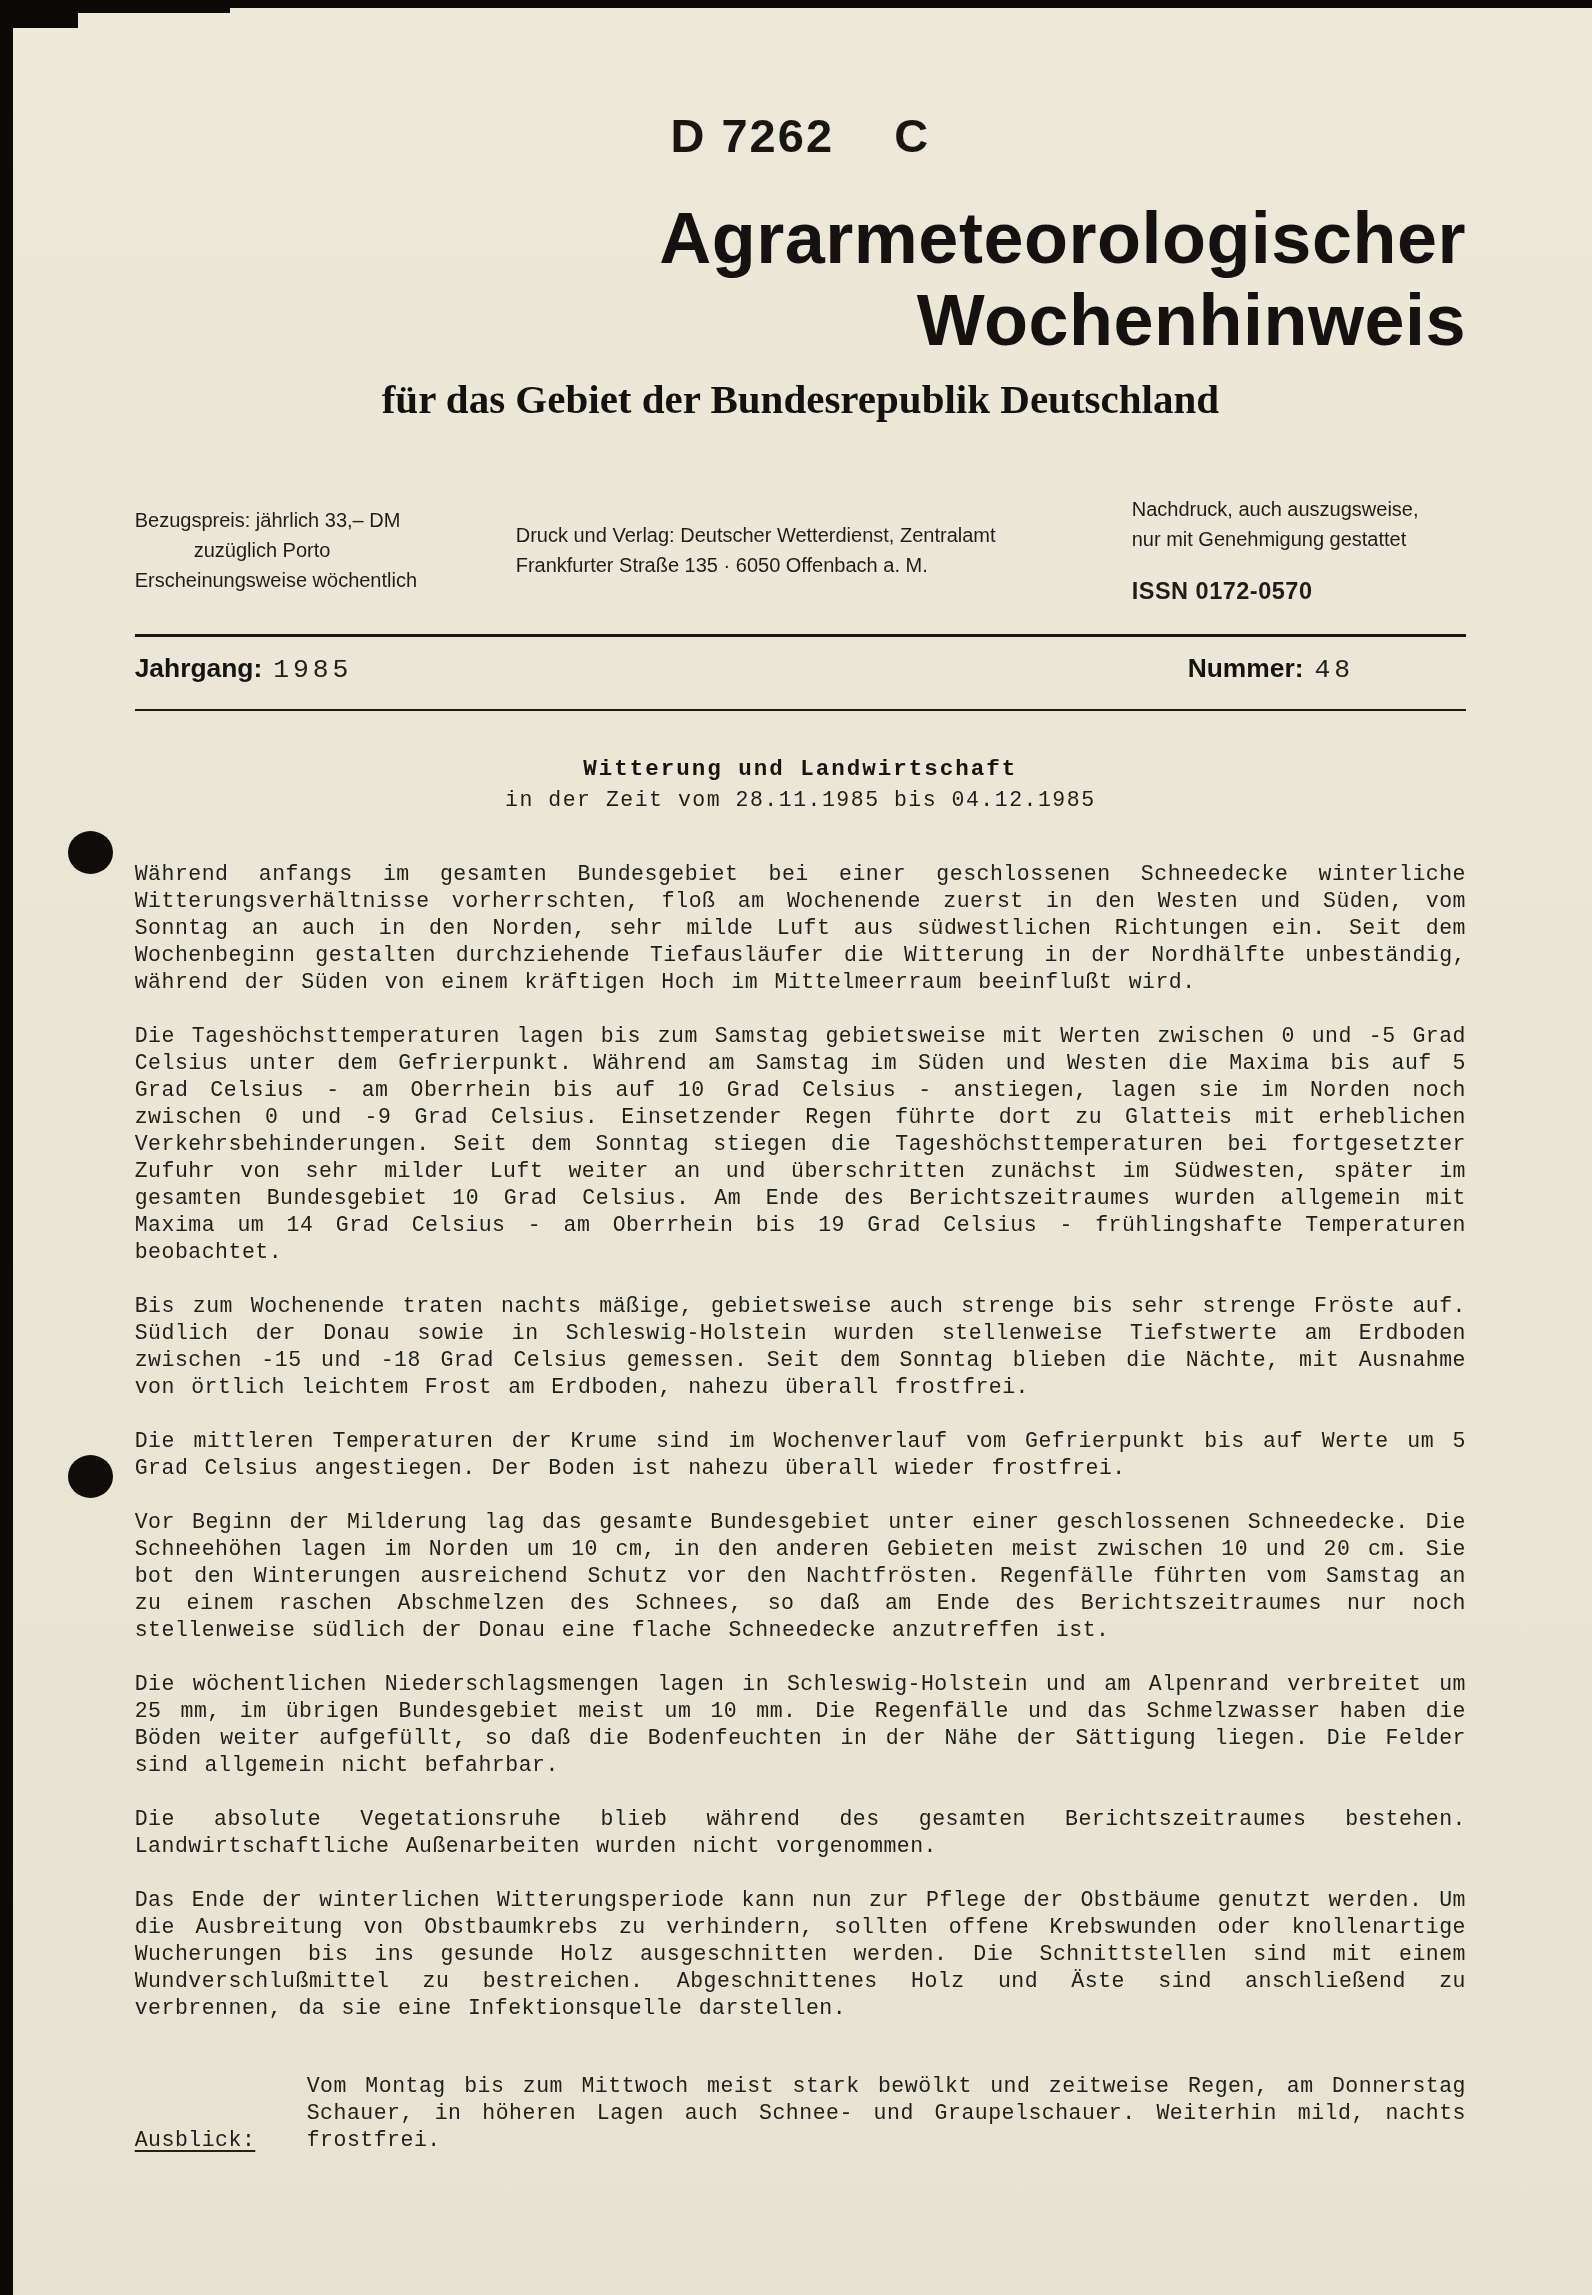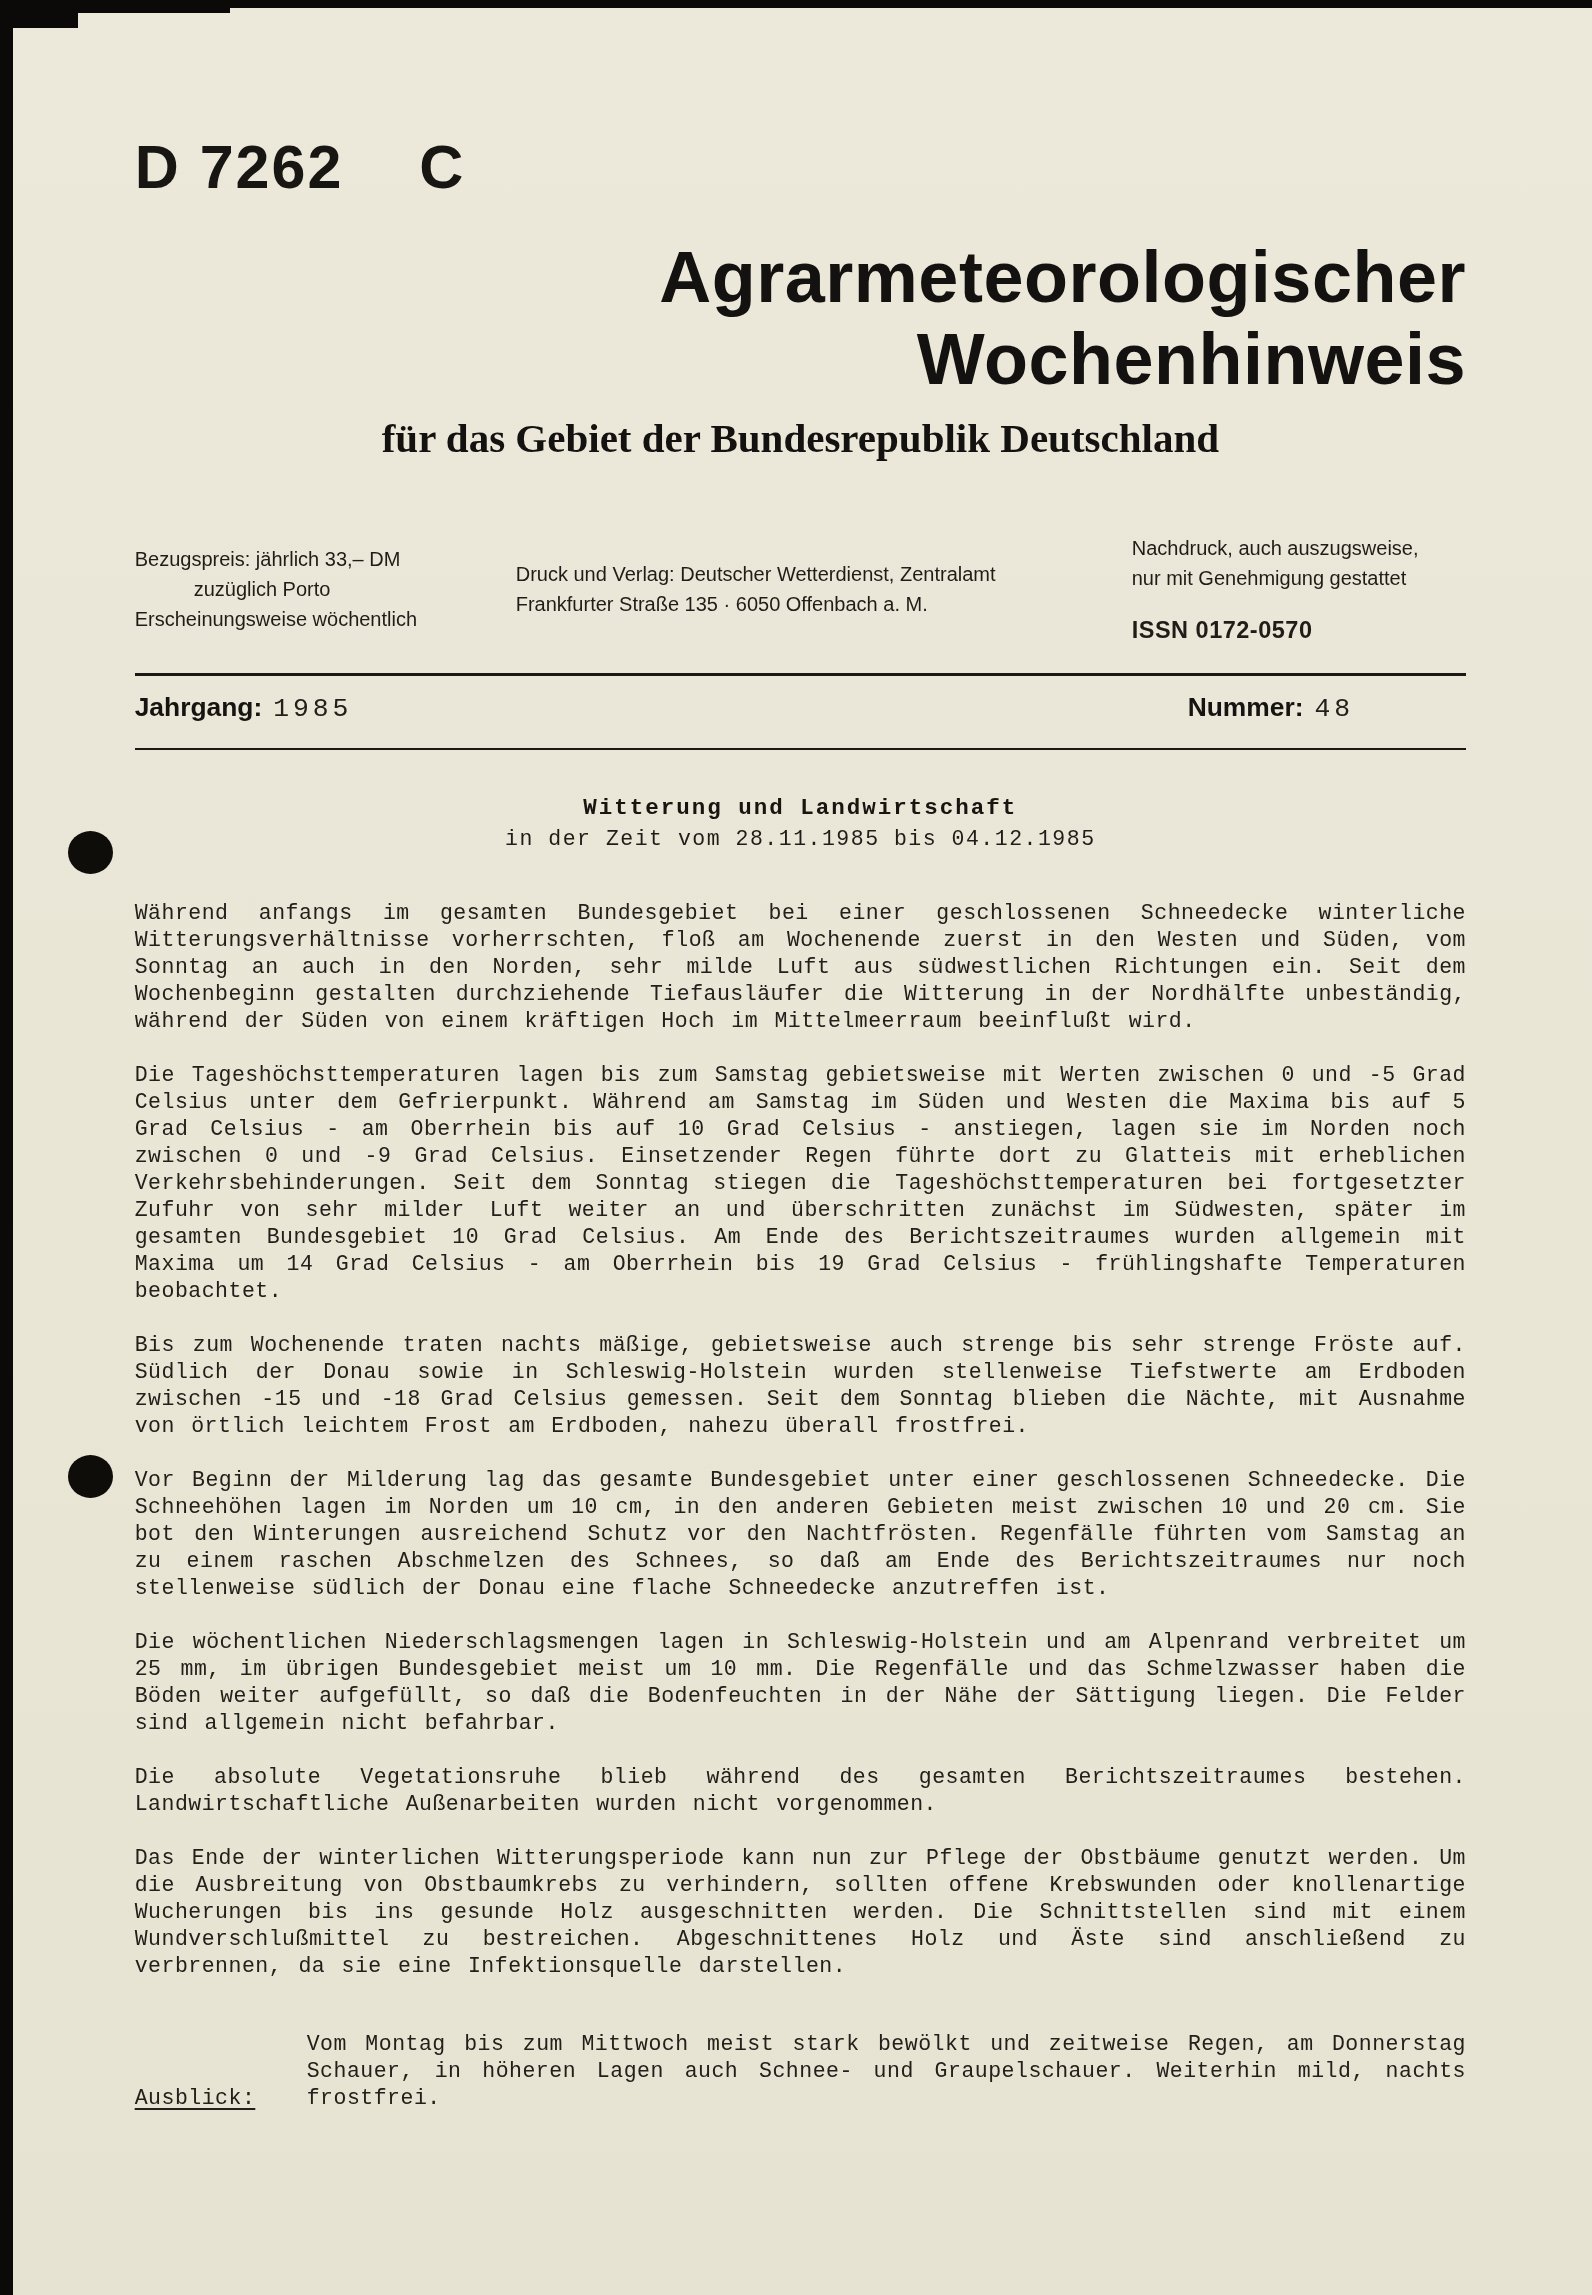--- a/index.html
+++ b/index.html
@@ -49,28 +49,27 @@
   }
   .punch-1 { top: 823px; }
   .punch-2 { top: 1447px; }
 
   .content {
     position: relative;
     padding: 100px 126px 0 122px;
   }
 
   .code {
-    text-align: left;
-    font-family: "Liberation Sans", sans-serif;
-    font-weight: 700;
-    font-size: 61px;
+    text-align: center;
+    font-family: "Liberation Sans", sans-serif;
+    font-weight: 700;
+    font-size: 47px;
     letter-spacing: 2px;
     color: #181612;
     white-space: pre;
-    margin-top: 24px;
   }
 
   .title {
     margin: 34px 0 0 0;
     text-align: right;
     font-family: Liberation Sans, sans-serif;
     font-weight: 700;
     font-size: 72px;
     letter-spacing: 0.5px;
     color: #141210;
@@ -229,20 +228,21 @@
     <div class="rule rule-2"></div>
 
     <main>
       <div class="article-heading">Witterung und Landwirtschaft</div>
       <div class="article-subheading">in der Zeit vom 28.11.1985 bis 04.12.1985</div>
 
       <div class="body-text">
         <p>Während anfangs im gesamten Bundesgebiet bei einer geschlossenen Schneedecke winterliche Witterungsverhältnisse vorherrschten, floß am Wochenende zuerst in den Westen und Süden, vom Sonntag an auch in den Norden, sehr milde Luft aus südwestlichen Richtungen ein. Seit dem Wochenbeginn gestalten durchziehende Tiefausläufer die Witterung in der Nordhälfte unbeständig, während der Süden von einem kräftigen Hoch im Mittelmeerraum beeinflußt wird.</p>
         <p>Die Tageshöchsttemperaturen lagen bis zum Samstag gebietsweise mit Werten zwischen 0 und -5 Grad Celsius unter dem Gefrierpunkt. Während am Samstag im Süden und Westen die Maxima bis auf 5 Grad Celsius - am Oberrhein bis auf 10 Grad Celsius - anstiegen, lagen sie im Norden noch zwischen 0 und -9 Grad Celsius. Einsetzender Regen führte dort zu Glatteis mit erheblichen Verkehrsbehinderungen. Seit dem Sonntag stiegen die Tageshöchsttemperaturen bei fortgesetzter Zufuhr von sehr milder Luft weiter an und überschritten zunächst im Südwesten, später im gesamten Bundesgebiet 10 Grad Celsius. Am Ende des Berichtszeitraumes wurden allgemein mit Maxima um 14 Grad Celsius - am Oberrhein bis 19 Grad Celsius - frühlingshafte Temperaturen beobachtet.</p>
         <p>Bis zum Wochenende traten nachts mäßige, gebietsweise auch strenge bis sehr strenge Fröste auf. Südlich der Donau sowie in Schleswig-Holstein wurden stellenweise Tiefstwerte am Erdboden zwischen -15 und -18 Grad Celsius gemessen. Seit dem Sonntag blieben die Nächte, mit Ausnahme von örtlich leichtem Frost am Erdboden, nahezu überall frostfrei.</p>
+        <p>Die mittleren Temperaturen der Krume sind im Wochenverlauf vom Gefrierpunkt bis auf Werte um 5 Grad Celsius angestiegen. Der Boden ist nahezu überall wieder frostfrei.</p>
         <p>Vor Beginn der Milderung lag das gesamte Bundesgebiet unter einer geschlossenen Schneedecke. Die Schneehöhen lagen im Norden um 10 cm, in den anderen Gebieten meist zwischen 10 und 20 cm. Sie bot den Winterungen ausreichend Schutz vor den Nachtfrösten. Regenfälle führten vom Samstag an zu einem raschen Abschmelzen des Schnees, so daß am Ende des Berichtszeitraumes nur noch stellenweise südlich der Donau eine flache Schneedecke anzutreffen ist.</p>
         <p>Die wöchentlichen Niederschlagsmengen lagen in Schleswig-Holstein und am Alpenrand verbreitet um 25 mm, im übrigen Bundesgebiet meist um 10 mm. Die Regenfälle und das Schmelzwasser haben die Böden weiter aufgefüllt, so daß die Bodenfeuchten in der Nähe der Sättigung liegen. Die Felder sind allgemein nicht befahrbar.</p>
         <p>Die absolute Vegetationsruhe blieb während des gesamten Berichtszeitraumes bestehen. Landwirtschaftliche Außenarbeiten wurden nicht vorgenommen.</p>
         <p>Das Ende der winterlichen Witterungsperiode kann nun zur Pflege der Obstbäume genutzt werden. Um die Ausbreitung von Obstbaumkrebs zu verhindern, sollten offene Krebswunden oder knollenartige Wucherungen bis ins gesunde Holz ausgeschnitten werden. Die Schnittstellen sind mit einem Wundverschlußmittel zu bestreichen. Abgeschnittenes Holz und Äste sind anschließend zu verbrennen, da sie eine Infektionsquelle darstellen.</p>
       </div>
 
       <div class="outlook">
         <div class="outlook-label">Ausblick:</div>
         <div class="outlook-text">Vom Montag bis zum Mittwoch meist stark bewölkt und zeitweise Regen, am Donnerstag Schauer, in höheren Lagen auch Schnee- und Graupelschauer. Weiterhin mild, nachts frostfrei.</div>
       </div>

